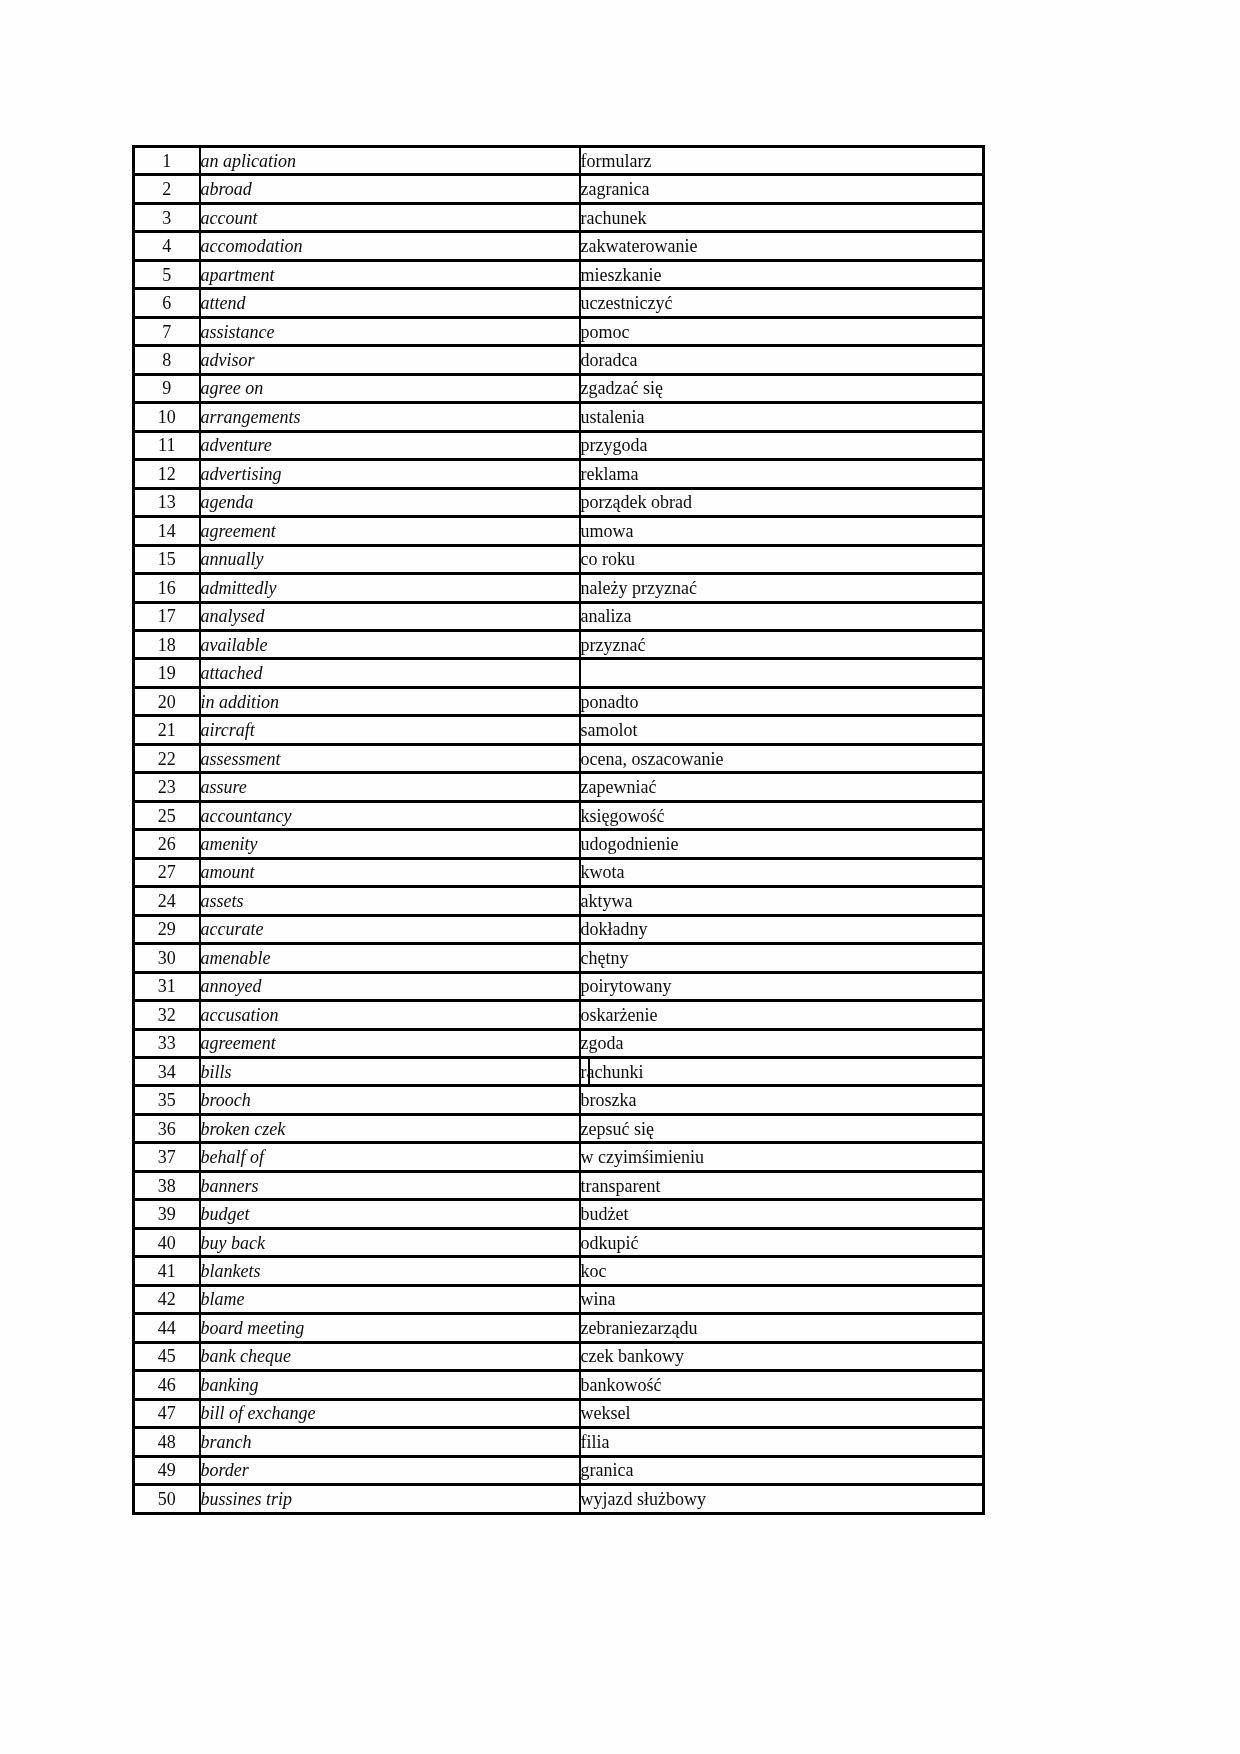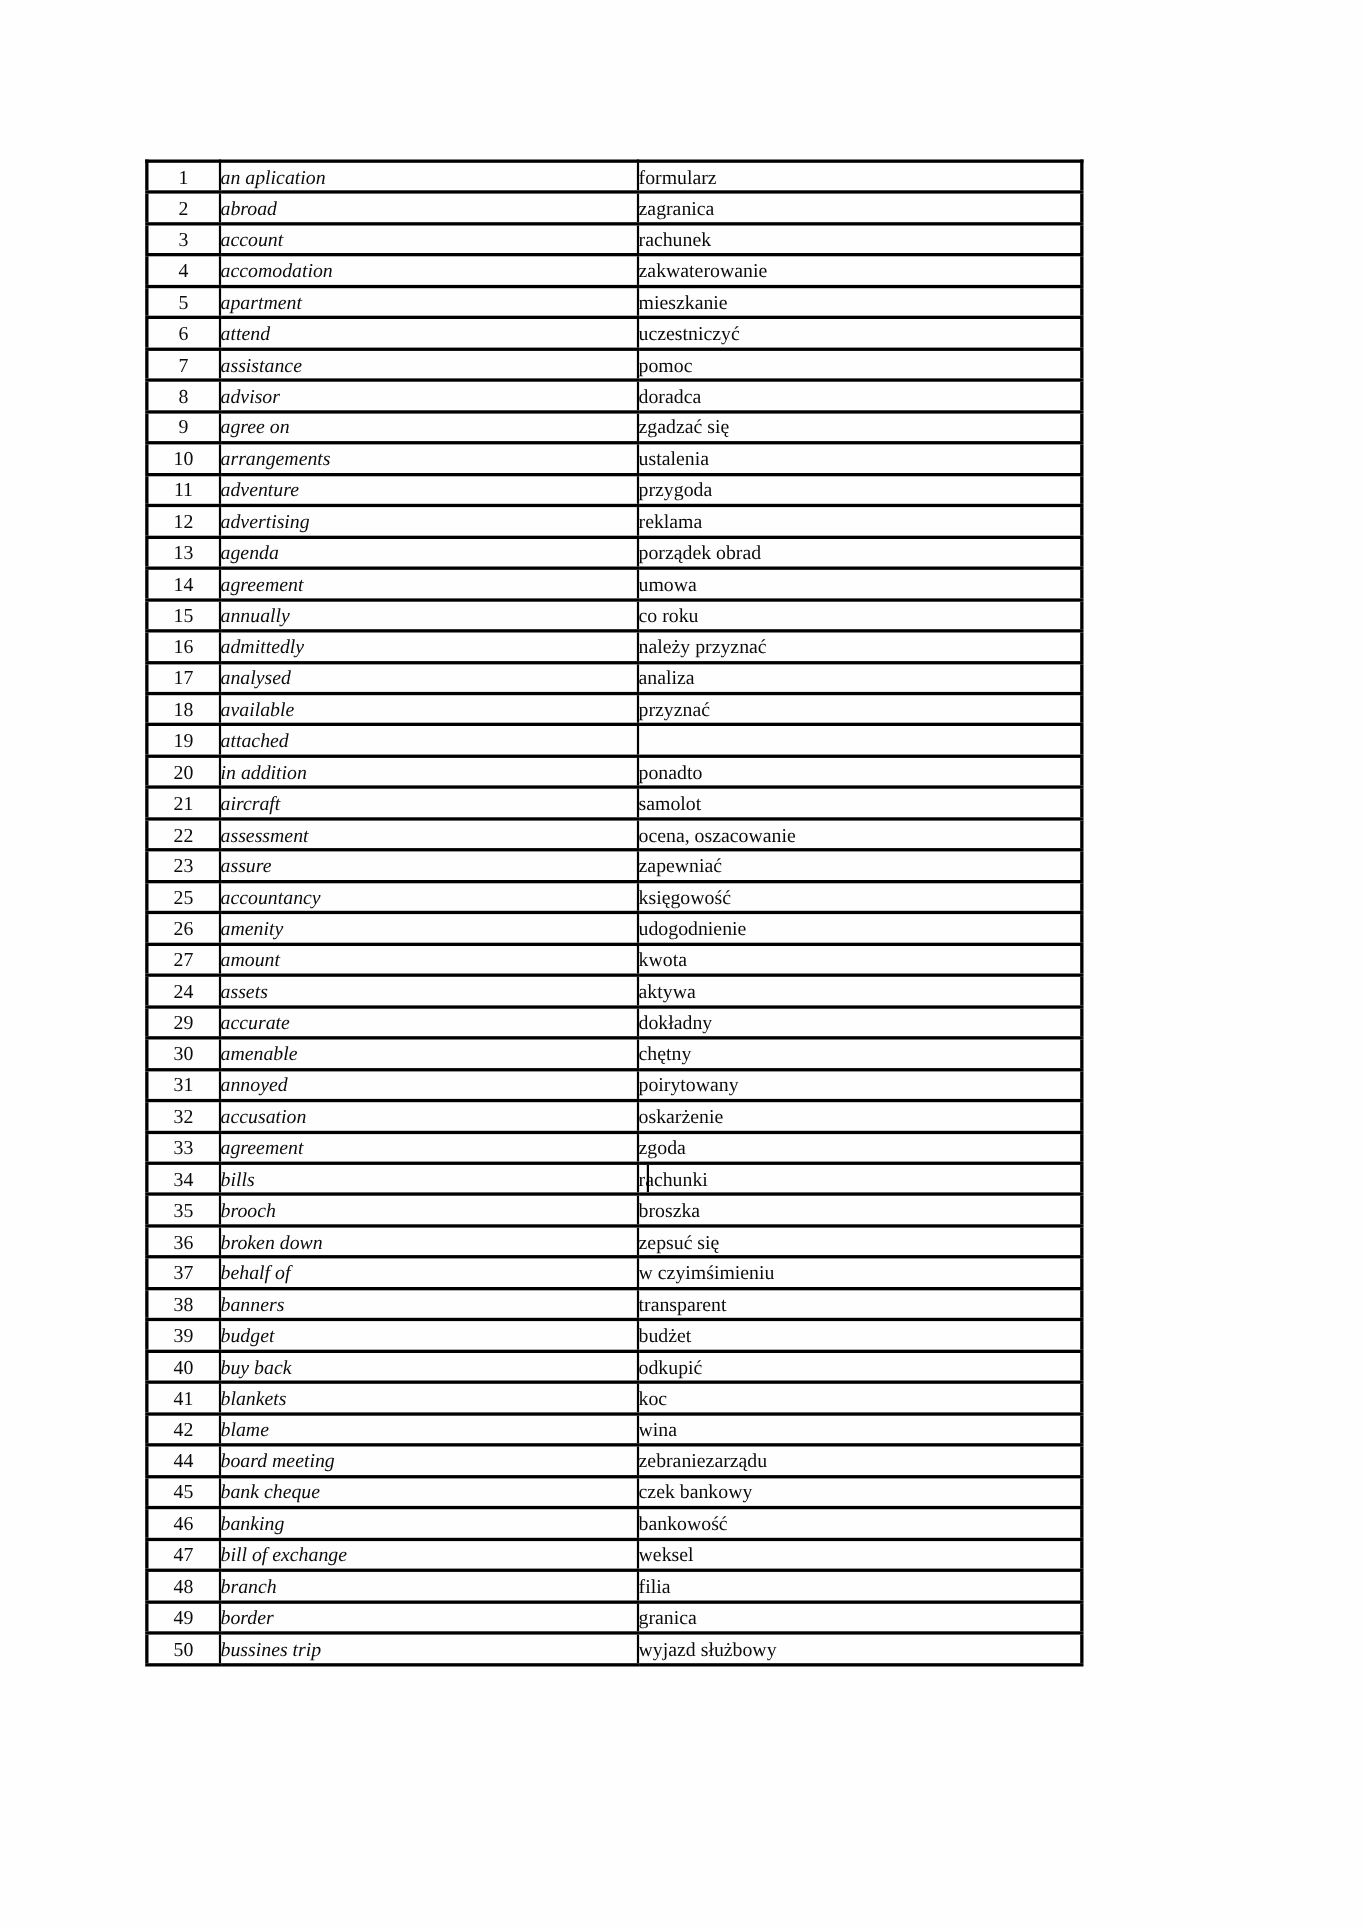--- a/index.html
+++ b/index.html
@@ -245,21 +245,21 @@
           <td class="en shift-en">bills</td>
           <td class="pl shift-pl">rachunki</td>
         </tr>
         <tr>
           <td class="num">35</td>
           <td class="en">brooch</td>
           <td class="pl">broszka</td>
         </tr>
         <tr>
           <td class="num">36</td>
-          <td class="en">broken down</td>
+          <td class="en">broken czek</td>
           <td class="pl">zepsuć się</td>
         </tr>
         <tr>
           <td class="num">37</td>
           <td class="en">behalf of</td>
           <td class="pl">w czyimśimieniu</td>
         </tr>
         <tr>
           <td class="num">38</td>
           <td class="en">banners</td>

